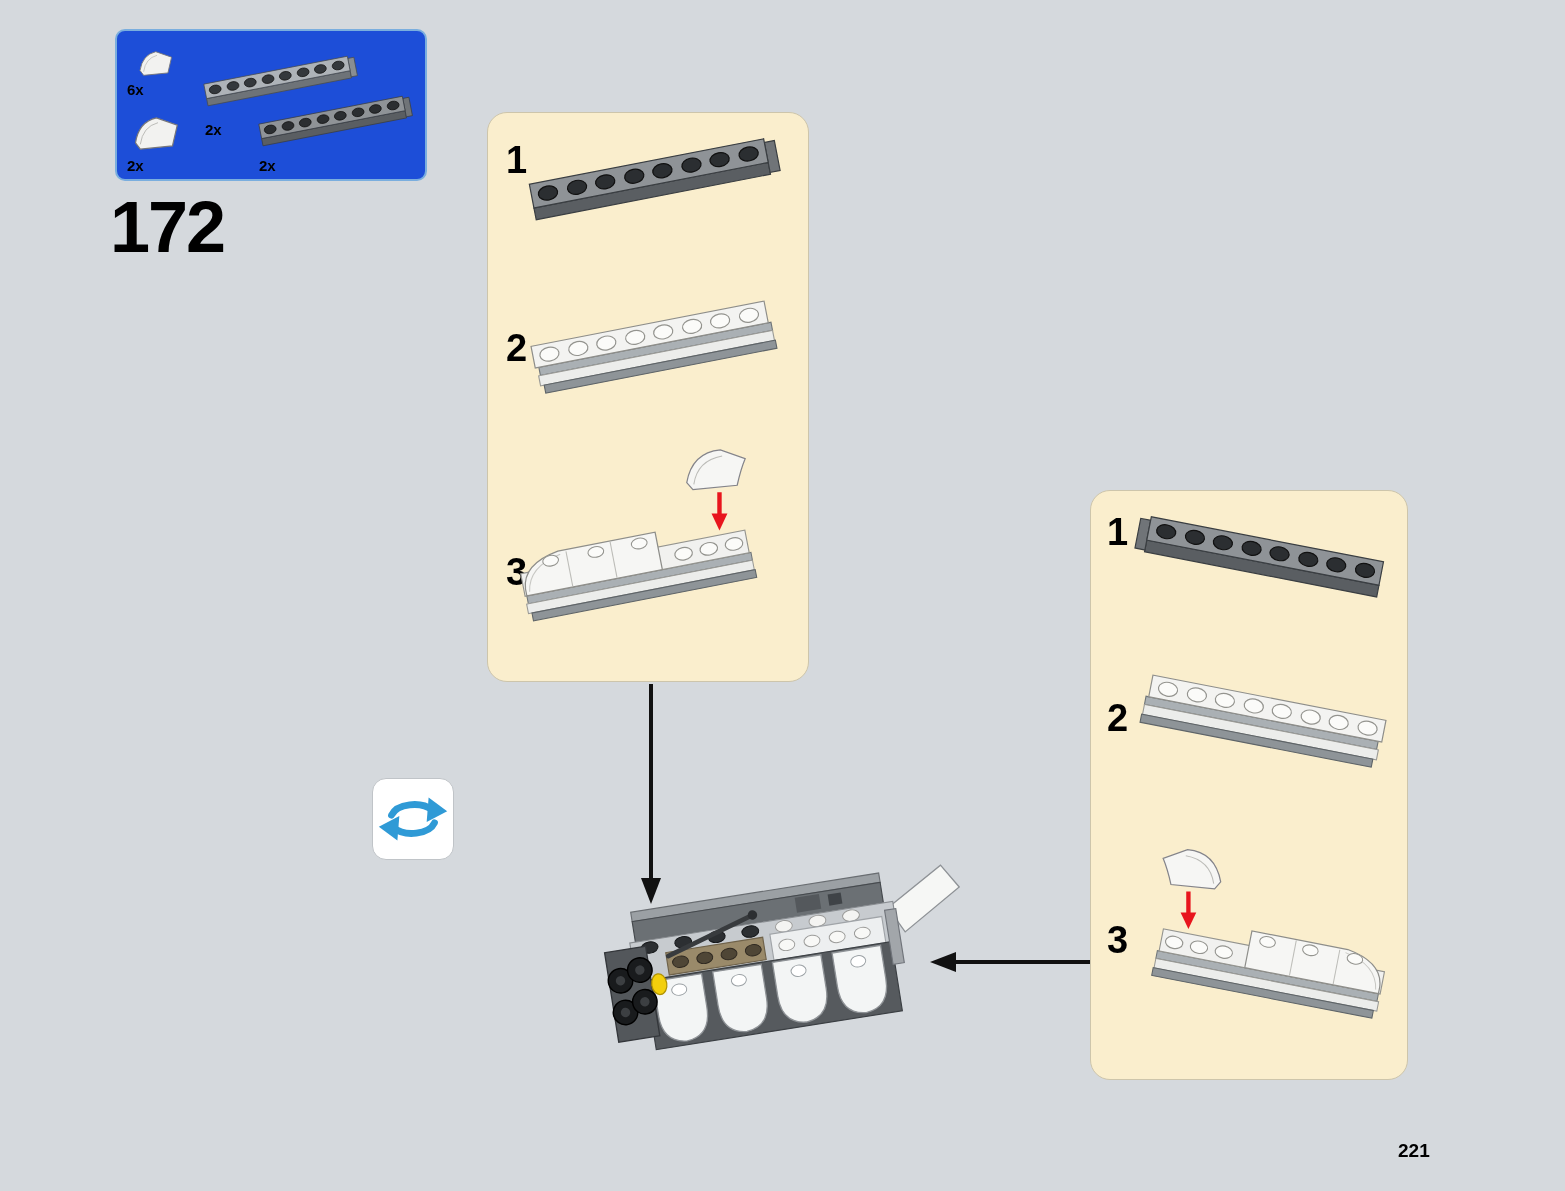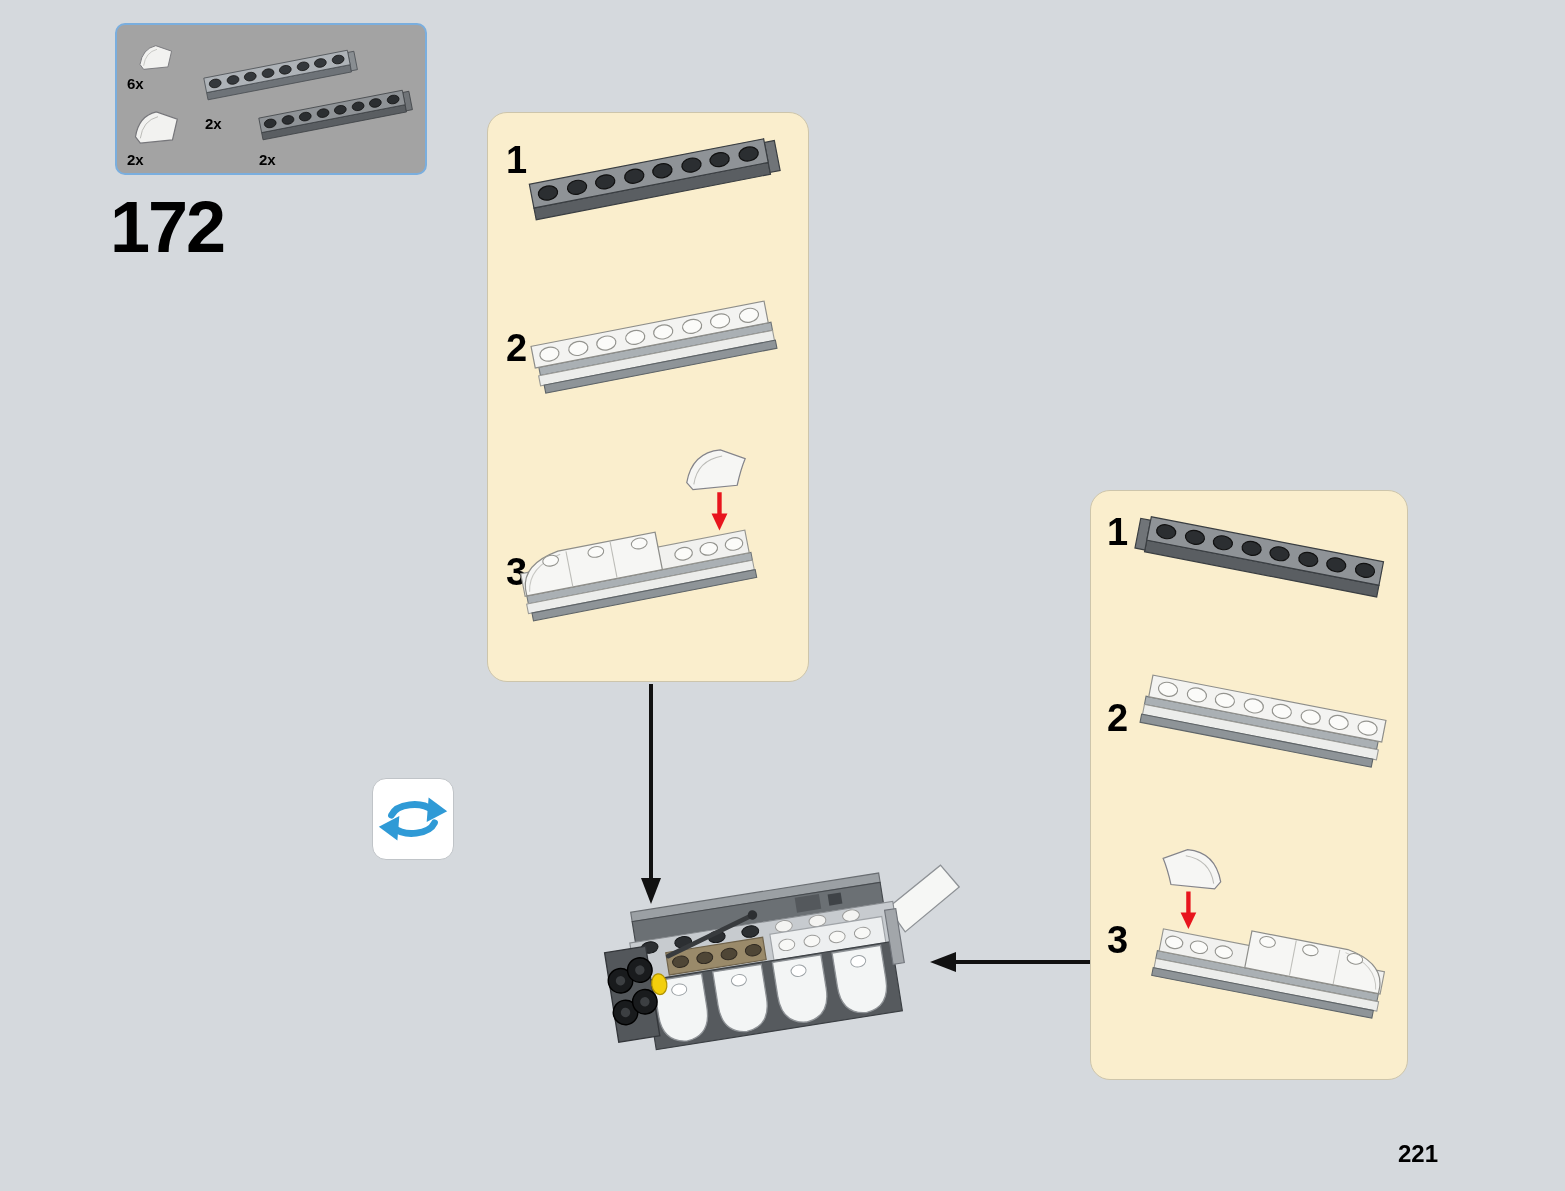--- a/index.html
+++ b/index.html
@@ -8,22 +8,22 @@
     position:relative;
     background:#d5d9dd;
     font-family:"Liberation Sans", sans-serif;
     overflow:hidden;
     color:#111;
   }
   .abs { position:absolute; }
 
   
   .parts-box {
-    left:115px; top:23px; width:312px; height:152px;
-    background:#a3a3a3;
+    left:115px; top:29px; width:312px; height:152px;
+    background:#1d4ed8;
     border:2px solid #7aaede;
     border-radius:10px;
   }
   .part-count {
     position:absolute;
     font-size:15px; font-weight:bold; color:#000;
   }
 
   
   .main-step-number {
@@ -47,21 +47,21 @@
   
   .rotate-box {
     left:372px; top:778px; width:82px; height:82px;
     background:#ffffff;
     border:1px solid #c0c4c8;
     border-radius:14px;
   }
 
   .page-number {
     left:1398px; top:1140px;
-    font-size:24px; font-weight:bold; color:#000;
+    font-size:19px; font-weight:bold; color:#000;
   }
 
   .mirror { transform:scaleX(-1); }
   svg { display:block; }
   .lighter { filter:brightness(1.22); }
 </style>
 </head>
 <body>
 
 <svg aria-hidden="true" style="position:absolute;width:0;height:0;overflow:hidden">

